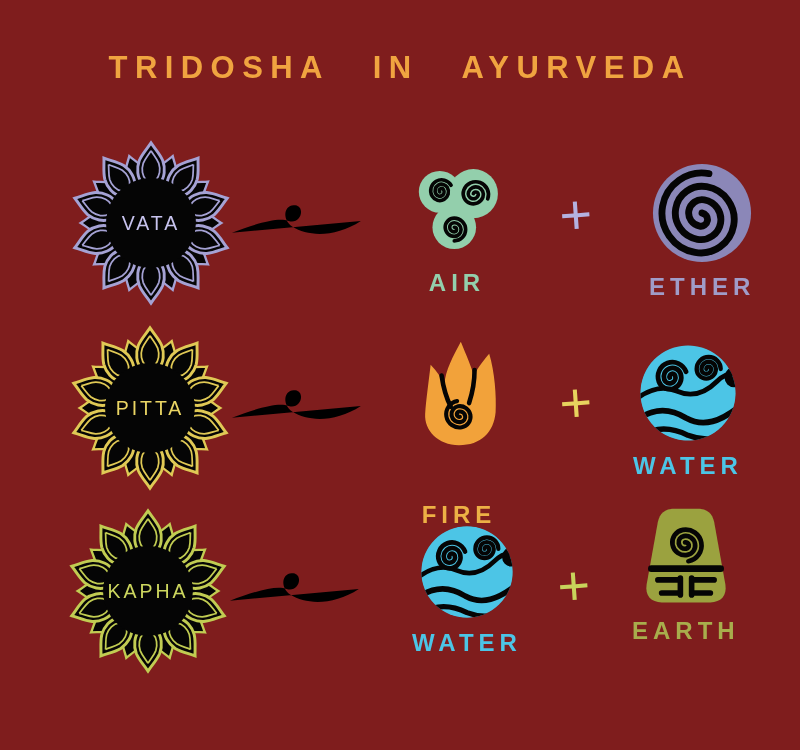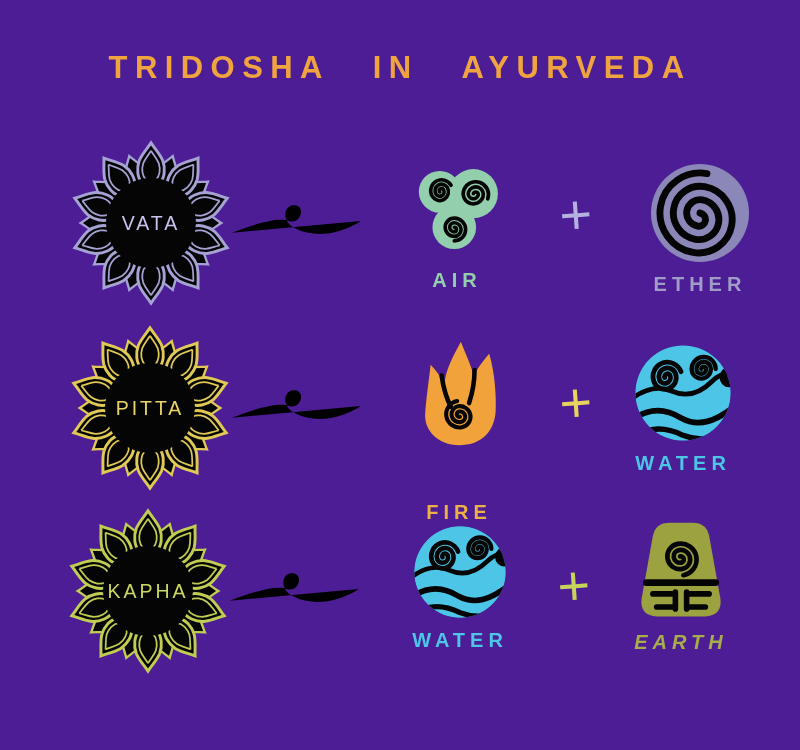--- a/index.html
+++ b/index.html
@@ -1,17 +1,17 @@
 <!DOCTYPE html>
 <html><head>
 <meta charset="utf-8">
 <style>
   html,body{margin:0;padding:0;background:#050505;}
   .poster{
-    position:relative;width:800px;height:750px;background:#4c1d95;
+    position:relative;width:800px;height:750px;background:#7f1d1d;
     overflow:hidden;font-family:"Liberation Sans",sans-serif;
   }
   .page-title{
     position:absolute;top:50px;left:0;width:100%;margin:0;
     text-align:center;font-size:31px;font-weight:bold;
     letter-spacing:.24em;word-spacing:.9em;white-space:nowrap;
   }
   .defs-holder{position:absolute;width:0;height:0;overflow:hidden;}
   .abs{position:absolute;}
   
@@ -23,27 +23,27 @@
   .disc{fill:#050505;}
   .dosha-text{
     fill:currentColor;font-family:"Liberation Sans",sans-serif;
     font-size:20px;letter-spacing:3px;text-anchor:middle;
   }
   
   .arrow{width:168px;height:52px;}
   .r1a{left:228px;top:195px;} .r2a{left:228px;top:380px;} .r3a{left:226px;top:563px;}
   
   .element{position:absolute;display:flex;flex-direction:column;align-items:center;}
-  .el-label{font-size:20px;font-weight:bold;letter-spacing:5px;margin-top:9px;white-space:nowrap;}
+  .el-label{font-size:24px;font-weight:bold;letter-spacing:5px;margin-top:9px;white-space:nowrap;}
   .pos-air{left:407px;top:160px;}   .pos-air   svg{width:100px;height:100px;}
   .pos-ether{left:637px;top:162px;} .pos-ether svg{width:102px;height:102px;}
   .pos-fire{left:413px;top:339px;gap:45px;}  .pos-fire  svg{width:92px;height:108px;}
   .pos-water2{left:633px;top:343px;}.pos-water2 svg{width:100px;height:100px;}
   .pos-water3{left:412px;top:524px;}.pos-water3 svg{width:96px;height:96px;}
-  .pos-earth{left:632px;top:517px;font-style:italic;} .pos-earth svg{width:98px;height:105px;}
+  .pos-earth{left:632px;top:503px;} .pos-earth svg{width:98px;height:105px;}
   
   .carve{fill:none;stroke:#050505;stroke-linecap:round;stroke-linejoin:round;}
   .fillc{fill:currentColor;}
   
   .plus{
     width:52px;height:56px;text-align:center;font-size:56px;font-weight:400;
     line-height:52px;transform:rotate(-4deg);
   }
   .r1p{left:550px;top:189px;} .r2p{left:550px;top:377px;} .r3p{left:548px;top:560px;}
 </style>

